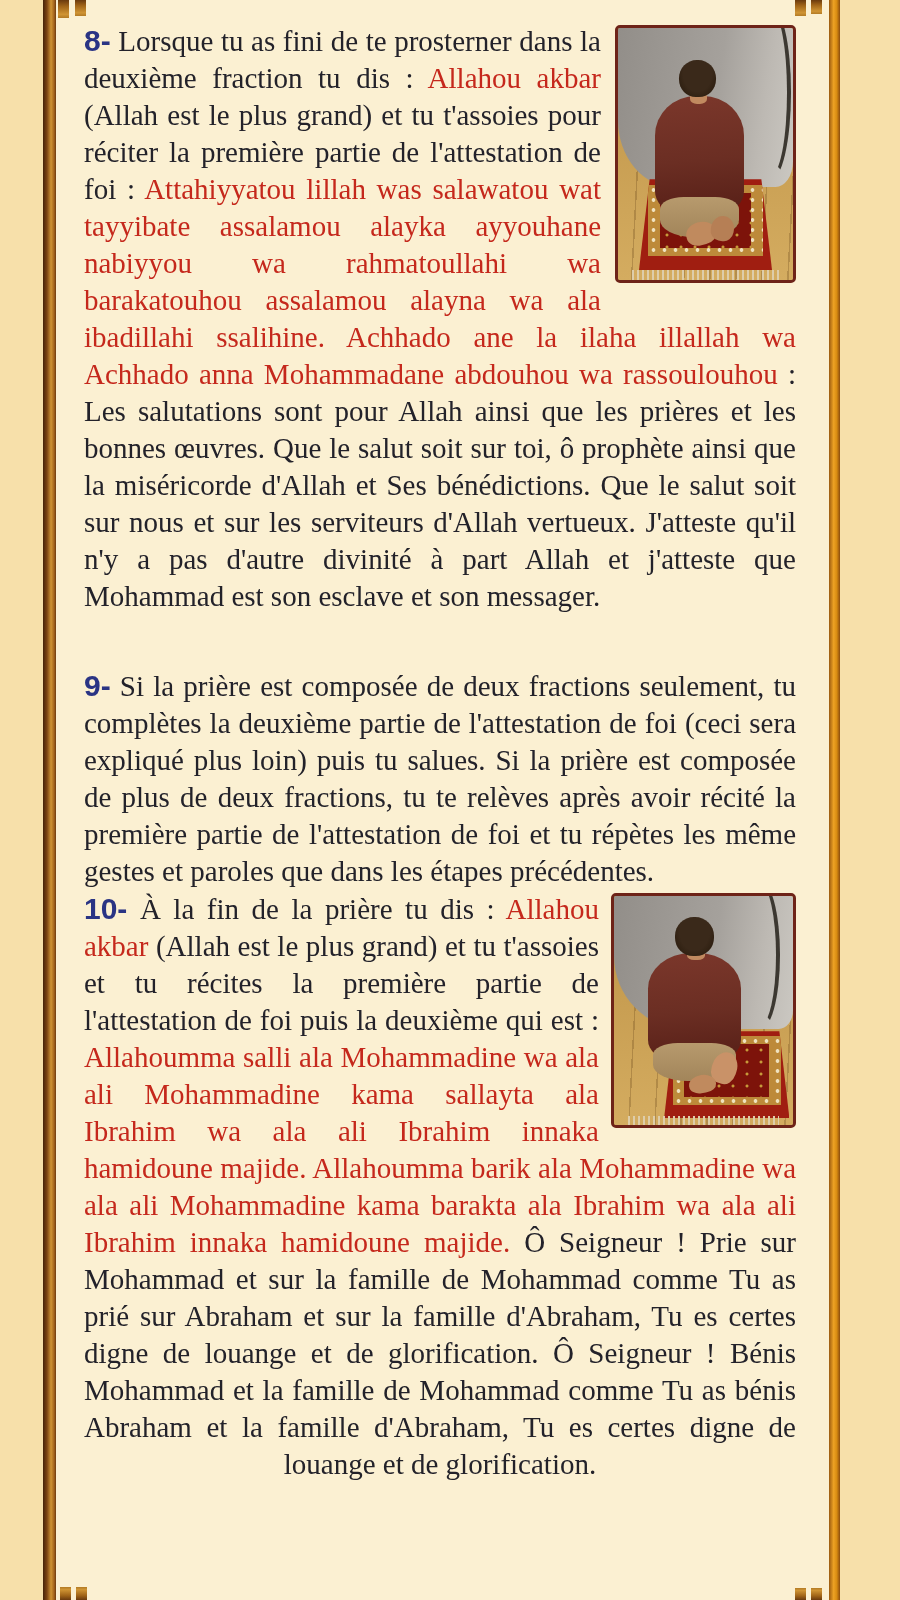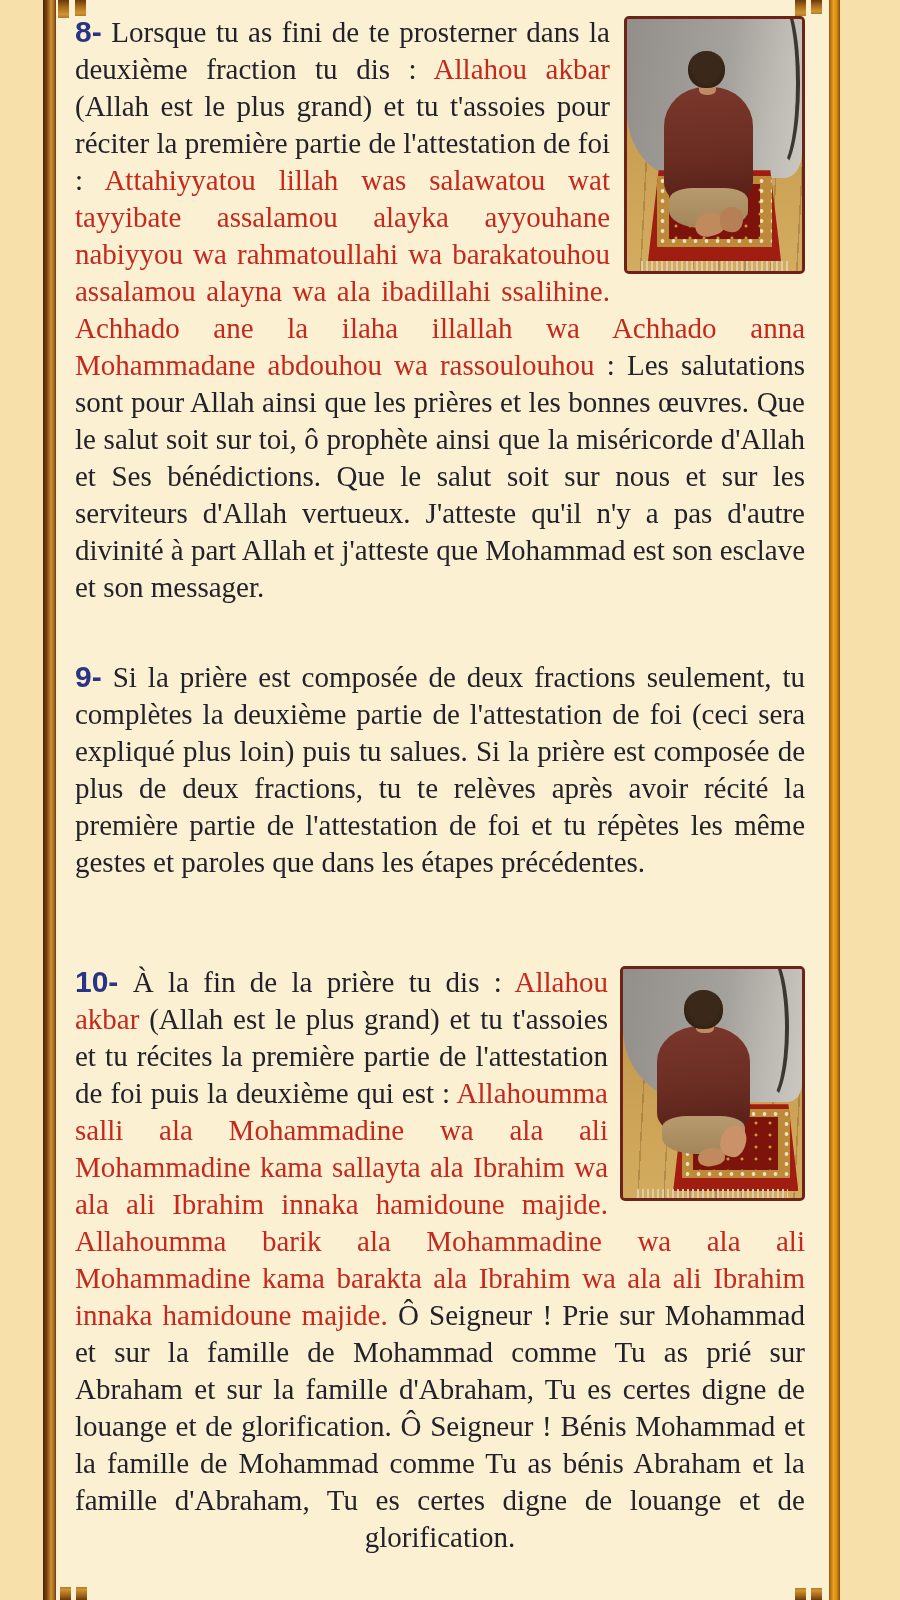--- a/index.html
+++ b/index.html
@@ -27,30 +27,30 @@
   .tr1{left:795px;top:0;height:16px;}
   .tr2{left:811px;top:0;height:14px;}
   .bl1{left:60px;bottom:0;height:13px;}
   .bl2{left:76px;bottom:0;height:13px;}
   .br1{left:795px;bottom:0;height:12px;}
   .br2{left:811px;bottom:0;height:12px;}
 
   
   .content{
     position:absolute;left:56px;top:0;width:773px;height:1600px;
-    padding:0;box-sizing:border-box;
+    padding:9px;box-sizing:border-box;
   }
   .para{
     margin:0;padding:0 24px 0 19px;
     font-size:29px;line-height:37px;color:#23222a;
     text-align:justify;
   }
   .para.s8{padding-top:13px;}
   .para.s9{margin-top:52px;}
-  .para.s10{margin-top:82px;text-align-last:center;}
+  .para.s10{text-align-last:center;}
   .num{
     font-family:"Liberation Sans","DejaVu Sans",sans-serif;
     font-weight:bold;font-size:30px;color:#2a3484;
   }
   .seg.red{color:#c5281c;}
   .seg.dark{color:#23222a;}
 
   
   .photo{
     float:right;position:relative;overflow:hidden;

